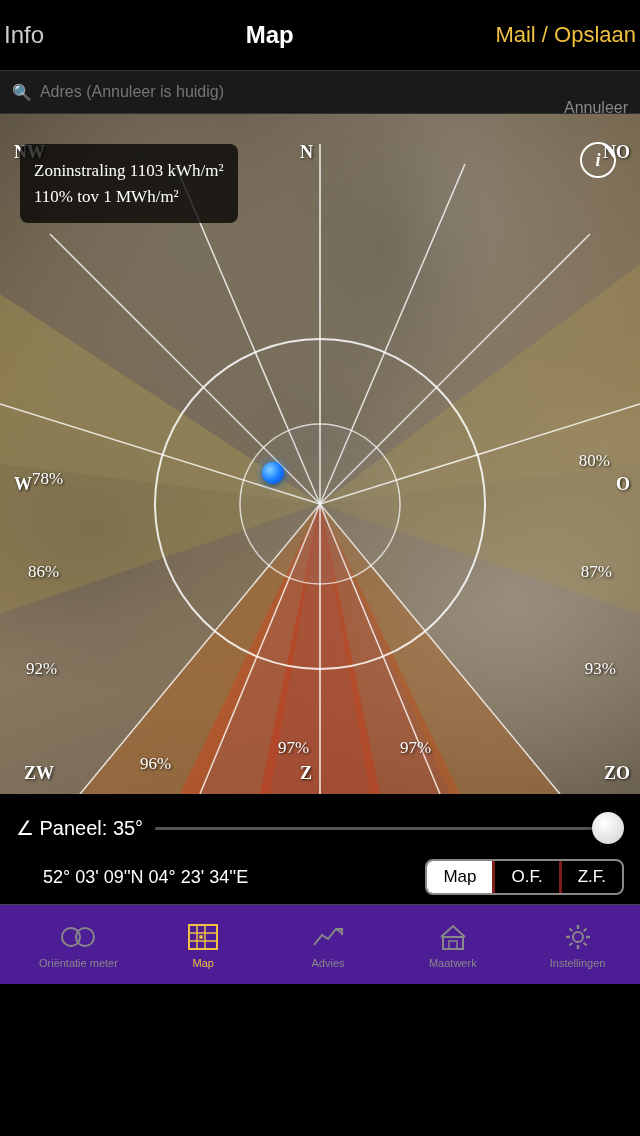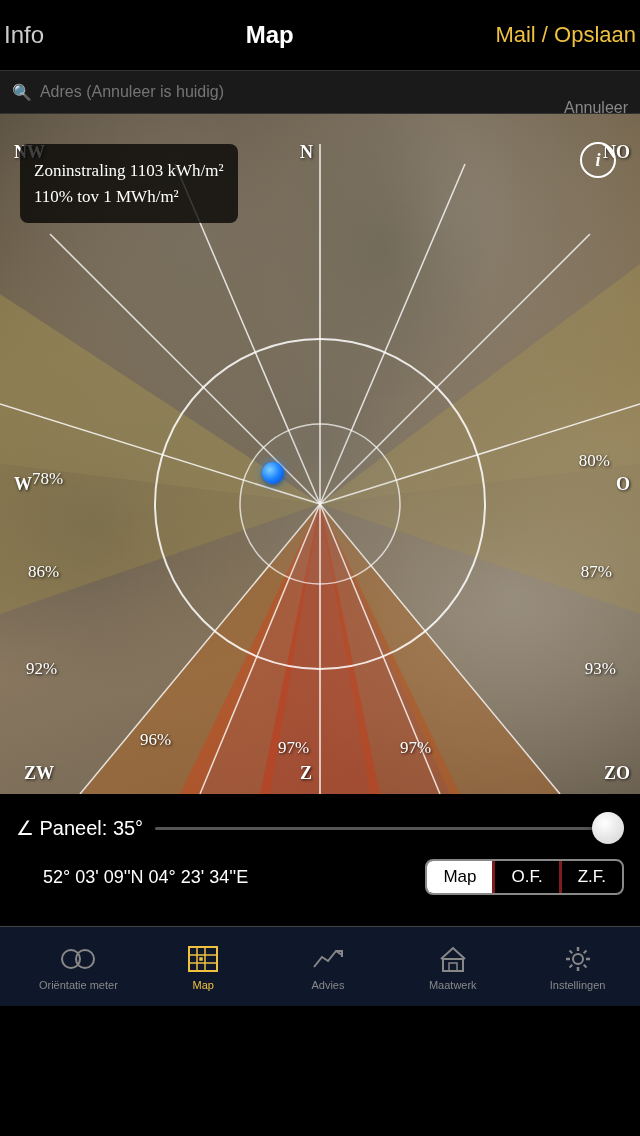--- a/index.html
+++ b/index.html
@@ -170,21 +170,21 @@
       background: radial-gradient(circle at 35% 35%, #80d0ff, #1a80ff 50%, #0040cc);
       box-shadow: 0 0 8px rgba(50,150,255,0.8), 0 2px 4px rgba(0,0,0,0.5);
       left: 262px;
       top: 348px;
       z-index: 20;
     }
 
     
     #bottom-controls {
       background: #000;
-      padding: 10px 16px 24px;
+      padding: 10px 16px 2px;
     }
 
     #panel-row {
       display: flex;
       align-items: center;
       height: 48px;
       gap: 12px;
     }
     #panel-label {
       font-size: 20px;
@@ -242,23 +242,23 @@
       color: #000;
     }
     .view-btn + .view-btn {
       border-left: 3px solid #7f1d1d;
     }
 
     
     #tab-bar {
       display: flex;
       align-items: center;
-      justify-content: flex-start;
+      justify-content: flex-end;
       height: 80px;
-      background: #0f172a;
+      background: #4c1d95;
       border-top: 1px solid #444;
       padding-left: 16px;
     }
     .tab-item {
       display: flex;
       flex-direction: column;
       align-items: center;
       gap: 4px;
       flex: 1;
     }
@@ -370,21 +370,21 @@
   <span class="compass-label" style="bottom:10px; left:24px;">ZW</span>
   <span class="compass-label" style="bottom:10px; left:300px;">Z</span>
   <span class="compass-label" style="bottom:10px; right:10px;">ZO</span>
 
   <span class="pct-label" style="top:355px; left:32px;">78%</span>
   <span class="pct-label" style="top:337px; right:30px;">80%</span>
   <span class="pct-label" style="top:448px; left:28px;">86%</span>
   <span class="pct-label" style="top:448px; right:28px;">87%</span>
   <span class="pct-label" style="top:545px; left:26px;">92%</span>
   <span class="pct-label" style="top:545px; right:24px;">93%</span>
-  <span class="pct-label" style="bottom:44px; left:140px;">96%</span>
+  <span class="pct-label" style="bottom:20px; left:140px;">96%</span>
   <span class="pct-label" style="bottom:36px; left:278px;">97%</span>
   <span class="pct-label" style="bottom:36px; left:400px;">97%</span>
 
   <div id="info-box">
     <div>Zoninstraling 1103 kWh/m²</div>
     <div>110% tov 1 MWh/m²</div>
   </div>
 
   <div id="info-circle">i</div>
 

